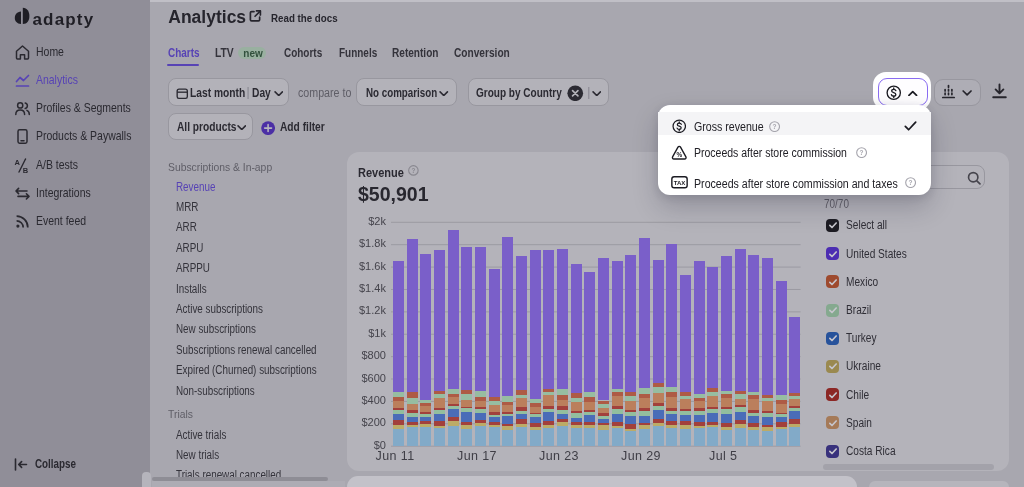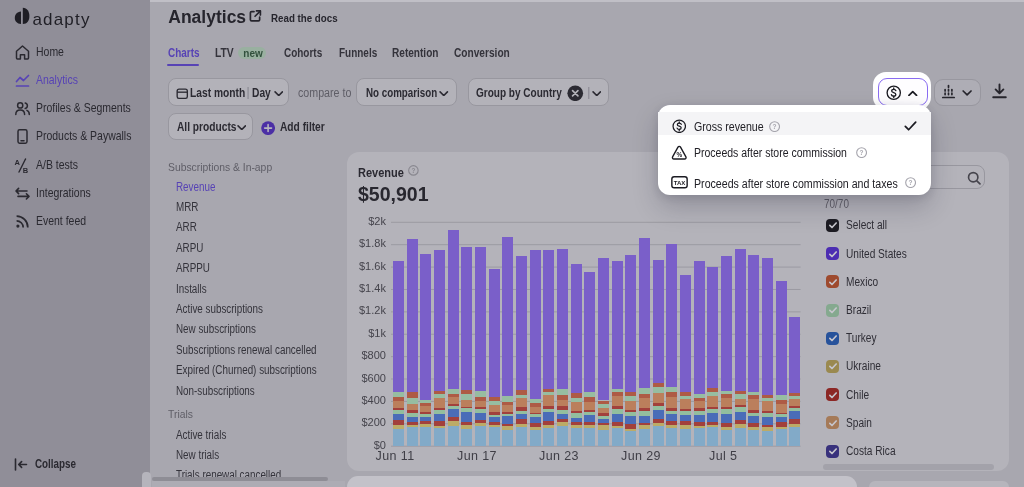--- a/index.html
+++ b/index.html
@@ -10,21 +10,21 @@
 </style>
 </head>
 <body>
 
 <div class="abs" style="left:150px; top:0; width:874px; height:1.5px; background:#c0bfc6;"></div>
 <div class="abs" style="left:0; top:0; width:150px; height:487px; background:#908e98;"></div>
 <svg class="abs" style="left:13.5px; top:7px;" width="16" height="18" viewBox="0 0 16 18">
 <path d="M7.0 4.6 C3.0 5.0 0.8 7.7 0.8 10.9 C0.8 14.1 3.0 16.6 7.0 17.0 Z" fill="#1f1e25"></path>
 <path d="M8.8 0.7 C13.2 0.7 15.4 4.8 15.4 9.0 C15.4 13.5 13.2 17.0 8.8 17.0 Z" fill="#1f1e25"></path>
 </svg>
-<div style="position:absolute; left:32.4px; top:9.5px; font-size:17px; font-weight:400; color:#1f1e25; line-height:1.15; white-space:nowrap; transform:scaleX(1.0); transform-origin:0 0; letter-spacing:1.2px;">adapty</div>
+<div style="position:absolute; left:32.4px; top:9.5px; font-size:17px; font-weight:700; color:#1f1e25; line-height:1.15; white-space:nowrap; transform:scaleX(1.0); transform-origin:0 0; letter-spacing:1.2px;">adapty</div>
 <div class="abs" style="left:14px; top:43.5px; width:17px; height:17px;"><svg width="17" height="17" viewBox="0 0 17 17" fill="none" stroke="#2a2930" stroke-width="1.5" stroke-linejoin="round">
       <path d="M2.5 7.2 L8.5 2 L14.5 7.2 V14 A0.9 0.9 0 0 1 13.6 14.9 H10.6 V10.7 H6.4 V14.9 H3.4 A0.9 0.9 0 0 1 2.5 14 Z"></path>
     </svg></div>
 <div style="position:absolute; left:36px; top:44.5px; font-size:13px; font-weight:500; color:#2a2930; line-height:1.15; white-space:nowrap; transform:scaleX(0.805); transform-origin:0 0;">Home</div>
 <div class="abs" style="left:14px; top:72.0px; width:17px; height:17px;"><svg width="17" height="17" viewBox="0 0 17 17" fill="none" stroke="#5743b5" stroke-width="1.7" stroke-linecap="round" stroke-linejoin="round">
       <path d="M2.5 9.5 L6 5.5 L9.5 8.5 L14.5 3.5"></path>
       <path d="M2.5 14 H14.5"></path>
     </svg></div>
 <div style="position:absolute; left:36px; top:73.0px; font-size:13px; font-weight:500; color:#5743b5; line-height:1.15; white-space:nowrap; transform:scaleX(0.805); transform-origin:0 0;">Analytics</div>
 <div class="abs" style="left:14px; top:100.0px; width:17px; height:17px;"><svg width="17" height="17" viewBox="0 0 17 17" fill="none" stroke="#2a2930" stroke-width="1.5" stroke-linecap="round" stroke-linejoin="round">

